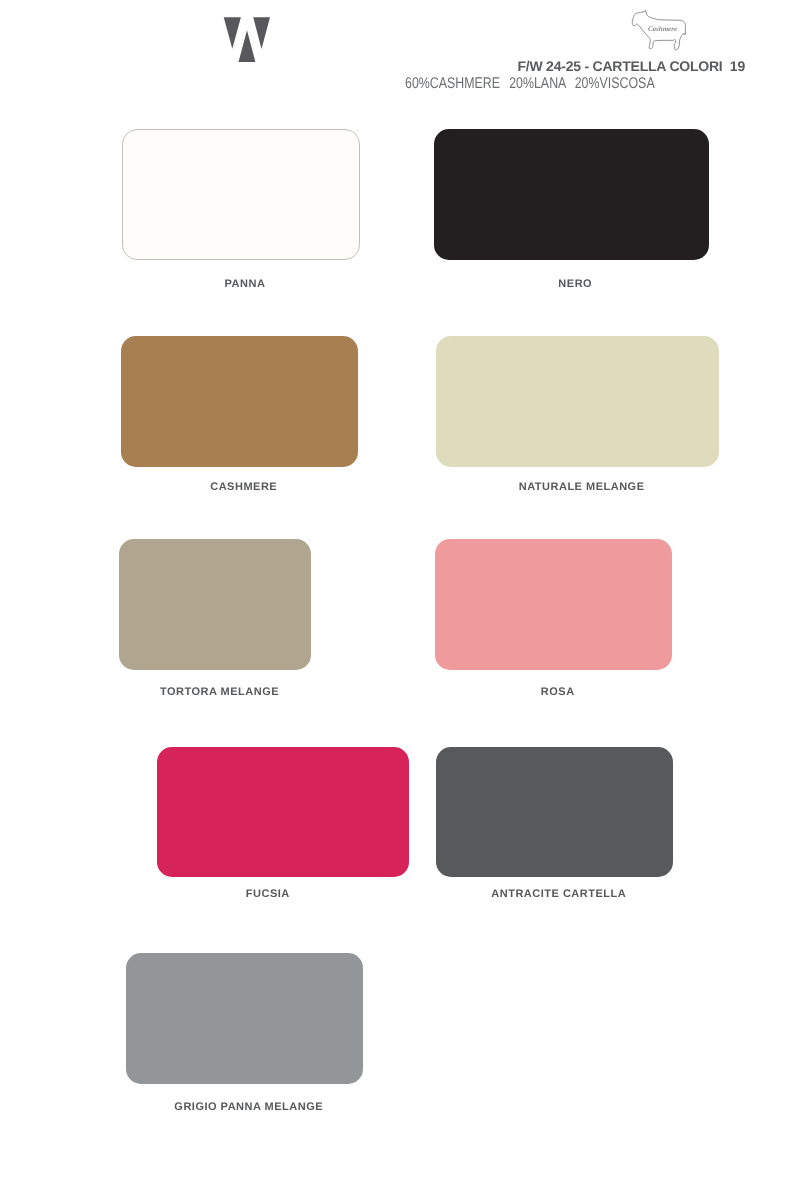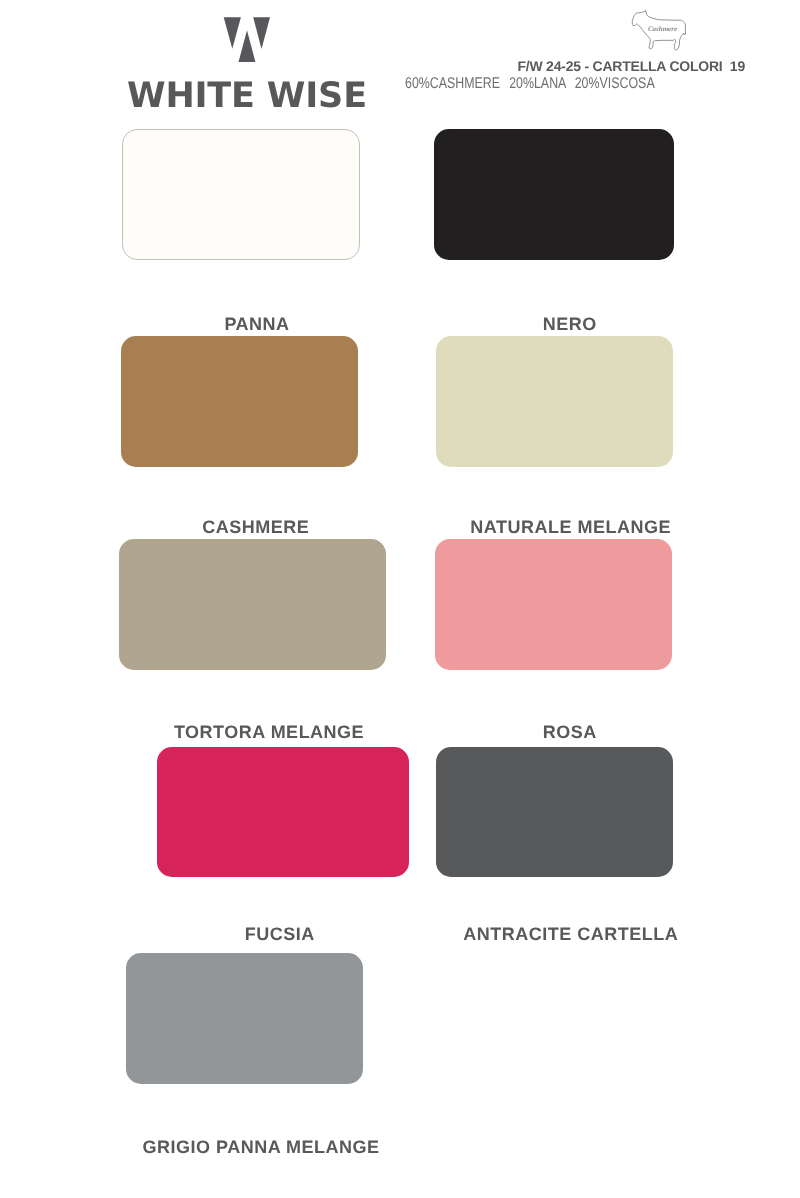--- a/index.html
+++ b/index.html
@@ -22,40 +22,39 @@
                font-size:15.5px;font-weight:normal;word-spacing:7px;
                transform:scaleX(0.80);transform-origin:left top;
                line-height:12px;white-space:nowrap;color:#6e6f71;}
   .goat{position:absolute;left:628px;top:8px;width:66px;height:46px;text-align:center;}
   .goat svg{transform:translateZ(0);}
   .goat text{-webkit-font-smoothing:antialiased;}
   
   .swatch{position:absolute;}
   .chip{border-radius:15px;}
   .chip.outline{border:1px solid #c3c0b9;box-sizing:border-box;}
-  .caption{position:absolute;left:16px;width:100%;text-align:center;
-    font-size:18px;font-weight:bold;letter-spacing:0.5px;color:#58595b;white-space:nowrap;
-    line-height:13px;text-indent:0.5px;margin-top:40px;}
+  .caption{position:absolute;left:4px;width:100%;text-align:center;
+    font-size:11px;font-weight:bold;letter-spacing:0.5px;color:#58595b;white-space:nowrap;
+    line-height:13px;text-indent:0.5px;}
 </style>
 </head>
 <body>
 
 <div class="page">
 
   <div class="brand">
     <span class="logo-mark">
       <svg viewBox="0 0 70 54" width="70" height="54" aria-hidden="true">
         <g fill="#58585c">
           <polygon points="7.7,5.2 24.9,5.2 16.3,36.7"></polygon>
           <polygon points="31.0,18.3 39.4,50.0 22.5,50.0"></polygon>
           <polygon points="37.2,5.2 54.0,5.2 45.5,36.9"></polygon>
         </g>
       </svg>
     </span>
-    <div class="brand-name">WHITE WISE</div>
     <div class="meta">
       <div class="line1">F/W 24-25 - CARTELLA COLORI  19</div>
       <div class="line2">60%CASHMERE 20%LANA 20%VISCOSA</div>
     </div>
     <span class="goat">
       <svg viewBox="0 0 66 46" width="66" height="46" aria-hidden="true">
         <path fill="none" stroke="#6e6e73" stroke-width="0.75" stroke-linejoin="round" stroke-linecap="round" d="M17.4,3.0
                  C15.8,3.9 14.2,4.3 12.4,4.5
                  C11.1,4.7 9.9,4.8 9.0,5.1
                  C8.0,5.4 7.3,6.0 6.4,7.2
@@ -103,33 +102,33 @@
         <text x="19.9" y="22.7" font-family="'Liberation Serif',serif" font-style="italic" font-weight="bold" font-size="7" fill="#8a8a8f">Cashmere</text>
       </svg>
     </span>
   </div>
 
   <div id="grid">
       <div class="swatch" style="left: 122px; top: 128.5px; width: 237.5px;">
         <div class="chip outline" style="height: 131.2px; background: rgb(254, 253, 250);"></div>
         <div class="caption" style="top: 149.5px;">PANNA</div>
       </div>
-      <div class="swatch" style="left: 433.5px; top: 128.5px; width: 240px;">
+      <div class="swatch" style="left: 433.5px; top: 128.5px; width: 275px;">
         <div class="chip" style="height: 131.2px; background: rgb(34, 31, 32);"></div>
         <div class="caption" style="top: 149.5px;">NERO</div>
       </div>
       <div class="swatch" style="left: 121px; top: 336.3px; width: 236.9px;">
         <div class="chip" style="height: 130.5px; background: rgb(168, 127, 80);"></div>
         <div class="caption" style="top: 145.1px;">CASHMERE</div>
       </div>
-      <div class="swatch" style="left: 435.9px; top: 336.3px; width: 237px;">
+      <div class="swatch" style="left: 435.9px; top: 336.3px; width: 283px;">
         <div class="chip" style="height: 130.5px; background: rgb(223, 219, 189);"></div>
         <div class="caption" style="top: 145.1px;">NATURALE MELANGE</div>
       </div>
-      <div class="swatch" style="left: 119.3px; top: 539.2px; width: 267px;">
+      <div class="swatch" style="left: 119.3px; top: 539.2px; width: 192px;">
         <div class="chip" style="height: 130.7px; background: rgb(176, 166, 143);"></div>
         <div class="caption" style="top: 146.4px;">TORTORA MELANGE</div>
       </div>
       <div class="swatch" style="left: 435px; top: 539.2px; width: 237px; border-radius: 26px;">
         <div class="chip" style="height: 130.7px; background: rgb(239, 154, 157);"></div>
         <div class="caption" style="top: 146.4px;">ROSA</div>
       </div>
       <div class="swatch" style="left: 118.6px; top: 746.6px; width: 252px; padding-left: 38px;">
         <div class="chip" style="height: 130.4px; background: rgb(214, 35, 90);"></div>
         <div class="caption" style="top: 141.2px;">FUCSIA</div>

